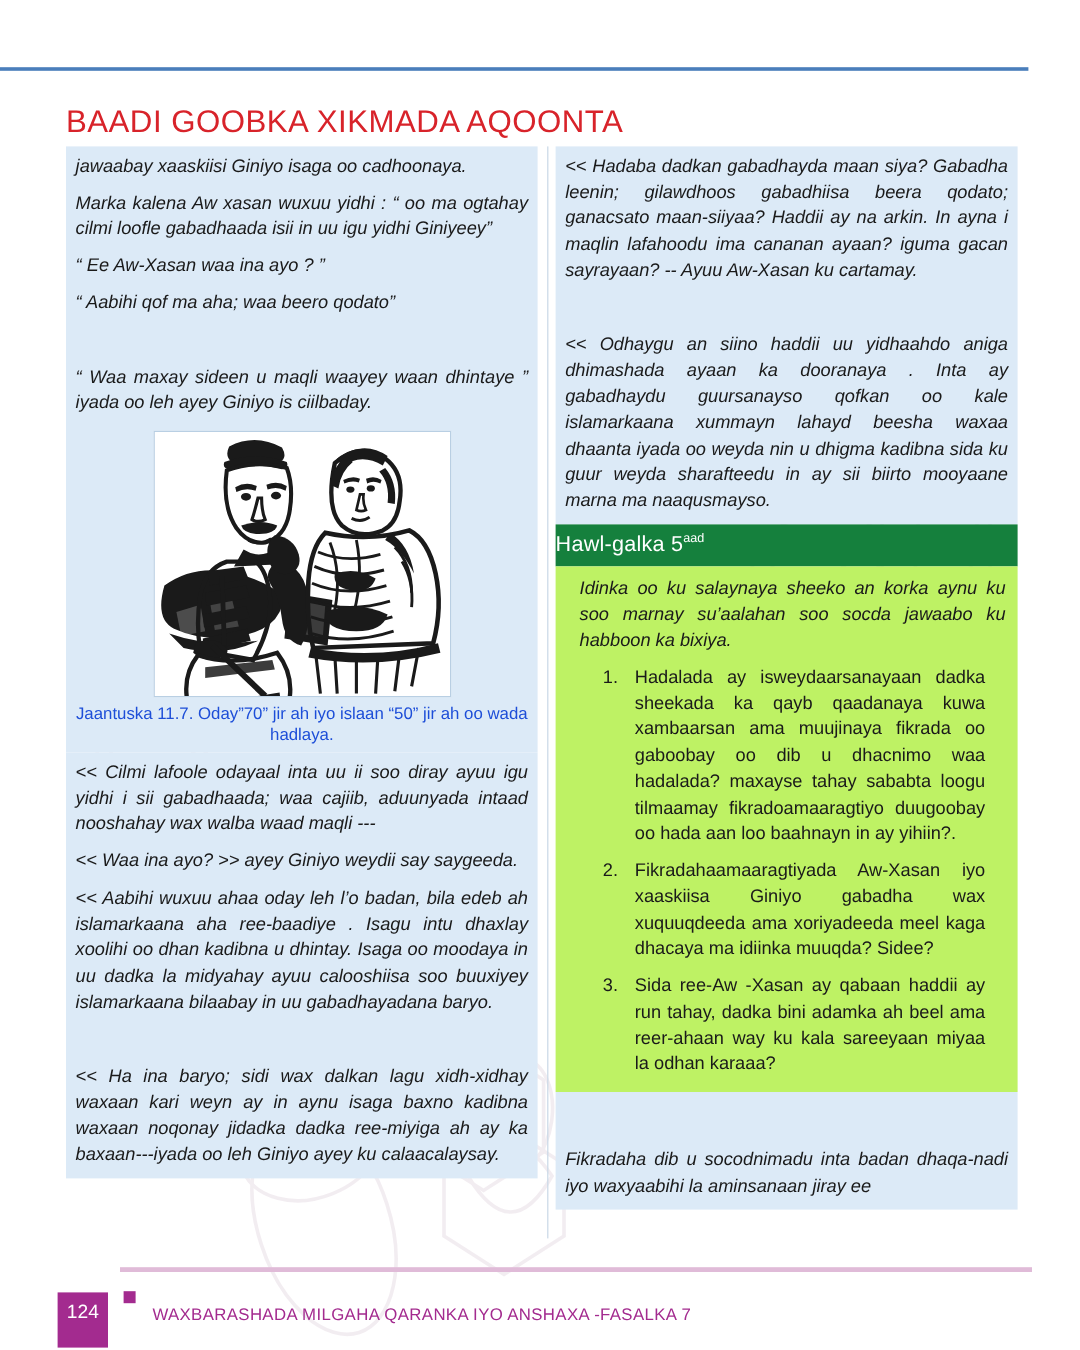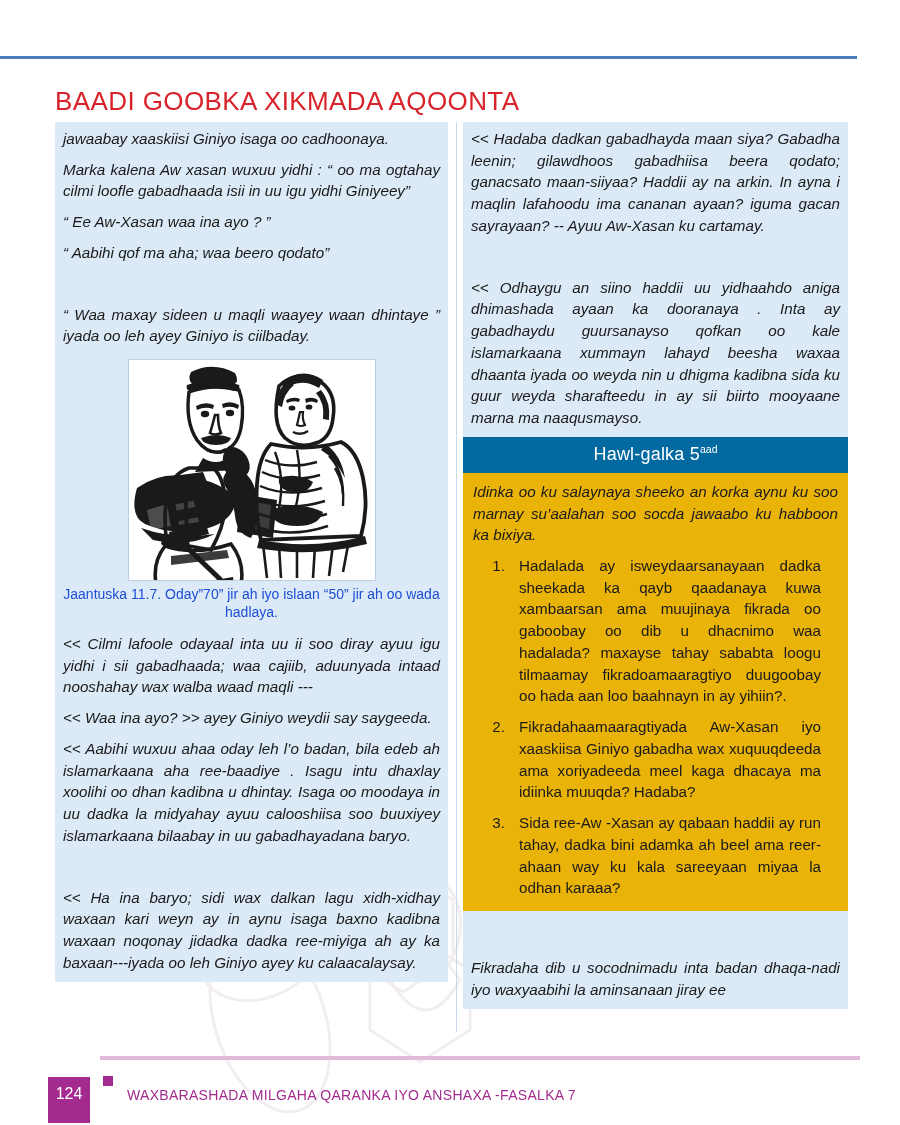--- a/index.html
+++ b/index.html
@@ -69,22 +69,22 @@
     position: absolute;
     left: 408px; top: 0;
     width: 385px; height: 910px;
   }
 
   .bluebox {
     background: #DCEAF7;
     padding: 6px 8px 8px 8px;
   }
   .pinkbox {
-    background: #eab308;
-    padding: 8px 10px 10px 10px;
+    background: #bef264;
+    padding: 8px 10px 10px 20px;
   }
 
   p.body {
     margin: 0 0 9px 0;
     font-size: 15.2px;
     line-height: 1.43;
     color: #1A1A1A;
     text-align: justify;
     text-justify: inter-word;
     hyphens: none;
@@ -109,23 +109,23 @@
   #figure-caption {
     margin: 5px 6px 3px 6px;
     font-size: 14px;
     line-height: 1.28;
     color: #1d4ed8;
     text-align: center;
   }
 
   
   #activity-header {
-    background: #0369a1;
+    background: #15803d;
     color: #ffffff;
-    text-align: center;
+    text-align: left;
     font-size: 18px;
     padding: 6px 0 8px 0;
     letter-spacing: 0.2px;
   }
   #activity-header sup {
     font-size: 10.5px;
     vertical-align: super;
     letter-spacing: 0;
   }
 
@@ -362,21 +362,21 @@
     </div>
 
     <div id="activity-header">
       <span>Hawl-galka 5</span><sup>aad</sup>
     </div>
 
     <div class="pinkbox">
       <p class="body">Idinka oo ku salaynaya sheeko an korka aynu ku soo marnay su’aalahan soo socda jawaabo ku habboon ka bixiya.</p>
       <ol class="qlist">
         <li>Hadalada ay isweydaarsanayaan dadka sheekada ka qayb qaadanaya kuwa xambaarsan ama muujinaya fikrada oo gaboobay oo dib u dhacnimo waa hadalada? maxayse tahay sababta loogu tilmaamay fikradoamaaragtiyo duugoobay oo hada aan loo baahnayn in ay yihiin?.</li>
-        <li>Fikradahaamaaragtiyada Aw-Xasan iyo xaaskiisa Giniyo gabadha wax xuquuqdeeda ama xoriyadeeda meel kaga dhacaya ma idiinka muuqda? Hadaba?</li>
+        <li>Fikradahaamaaragtiyada Aw-Xasan iyo xaaskiisa Giniyo gabadha wax xuquuqdeeda ama xoriyadeeda meel kaga dhacaya ma idiinka muuqda? Sidee?</li>
         <li>Sida ree-Aw -Xasan ay qabaan haddii ay run tahay, dadka bini adamka ah beel ama reer-ahaan way ku kala sareeyaan miyaa la odhan karaaa?</li>
       </ol>
     </div>
 
     <div class="bluebox">
       <p class="body">Fikradaha  dib u socodnimadu inta badan dhaqa-nadi iyo waxyaabihi la aminsanaan jiray ee</p>
     </div>
   </div>
 </div>
 

